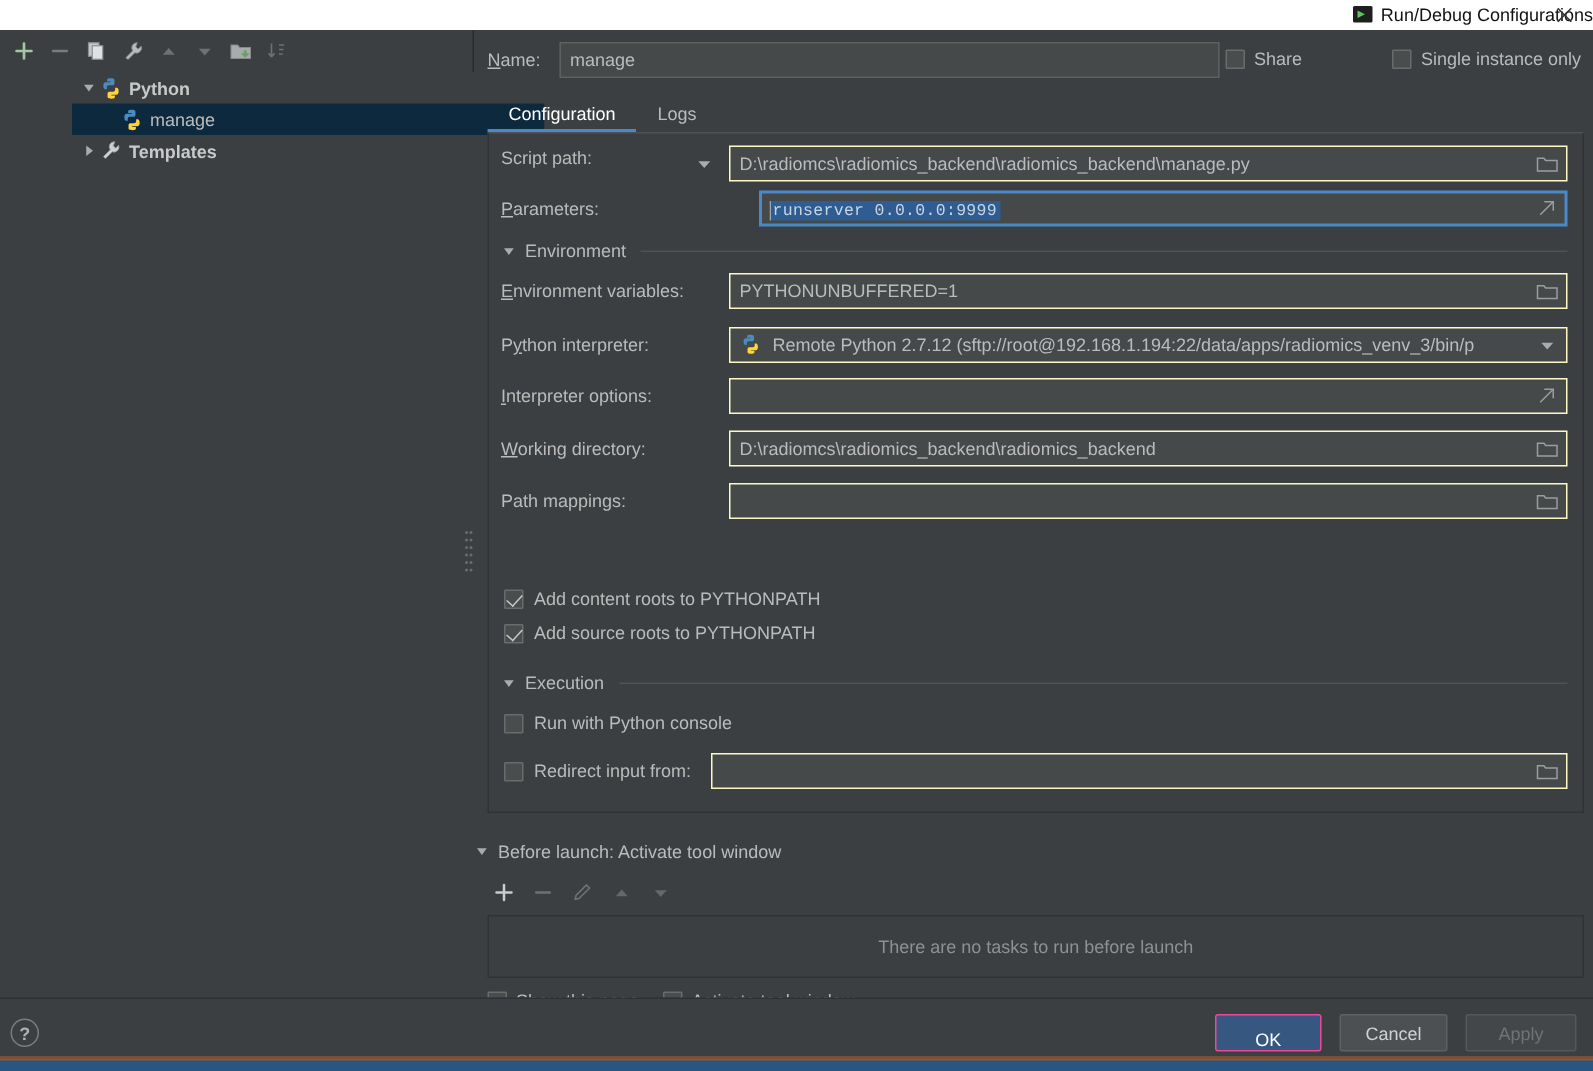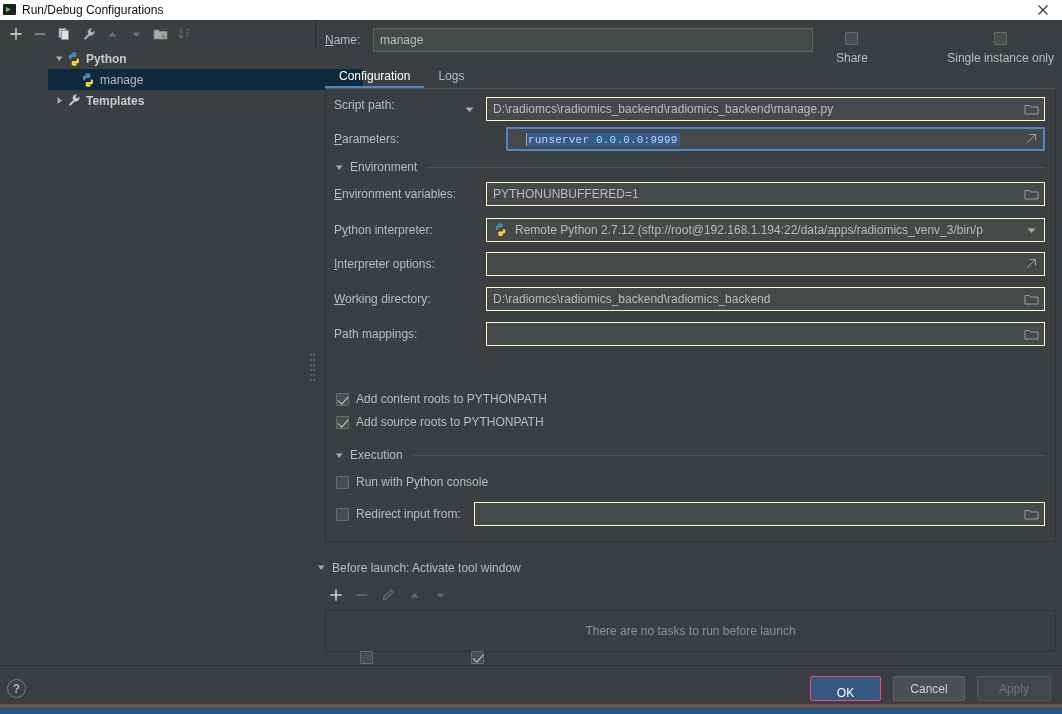--- a/index.html
+++ b/index.html
@@ -13,20 +13,21 @@
     color: #bbbbbb;
     -webkit-font-smoothing: antialiased;
   }
 
   
   .titlebar {
     position: absolute; left: 0; top: 0; width: 1062px; height: 20px;
     background: #ffffff; color: #0a0a0a;
     display: flex; align-items: center;
     font-size: 12px;
+    justify-content: flex-end;
   }
   .titlebar .tb-icon {
     width: 16px; height: 14px; margin: 0 4px 0 2px;
     position: relative; flex: 0 0 auto;
   }
   .titlebar .tb-title { font-size: 12px; color:#111; white-space: nowrap; }
   .titlebar .tb-close {
     position: absolute; right: 10px; top: 1px;
     width: 18px; height: 18px;
     display: flex; align-items: center; justify-content: center;
@@ -105,21 +106,21 @@
     color: #bbbbbb; font-size: 12px;
     height: 24px; padding: 0 6px;
     display: flex; align-items: center;
     font-family: "Liberation Sans", sans-serif;
     overflow: hidden; white-space: nowrap;
   }
   .name-input { flex: 0 0 440px; }
 
   .cb {
     display: inline-flex; align-items: center; gap: 6px;
-    font-size: 12px; color: #bbbbbb; white-space: nowrap; flex-direction: column;
+    font-size: 12px; color: #bbbbbb; white-space: nowrap;
   }
   .cb-box {
     width: 13px; height: 13px; flex: 0 0 auto;
     border: 1px solid #6b6b6b; background: #4a4d4e;
     position: relative; border-radius: 1px;
   }
   .cb-box.checked::after {
     content: ""; position: absolute;
     left: 3px; top: 0px; width: 5px; height: 9px;
     border: solid #c8c8c8; border-width: 0 1.6px 1.6px 0;
@@ -155,21 +156,21 @@
     display: flex; align-items: center;
   }
   .frow .flabel { width: 152px; flex: 0 0 152px; font-size: 12px; color: #bbbbbb; }
   .field {
     flex: 1 1 auto; height: 24px;
     background: #45494a; border: 1px solid #fef9c3;
     color: #bbbbbb; font-size: 12px;
     display: flex; align-items: center; padding: 0 4px 0 6px;
     overflow: hidden; white-space: nowrap; position: relative;
   }
-  .field.focused { border: 2px solid #4a88c7; background: #45494a; padding: 0 3px 0 18px; }
+  .field.focused { border: 2px solid #4a88c7; background: #45494a; padding: 0 3px 0 5px; }
   .field-text { overflow: hidden; text-overflow: clip; white-space: nowrap; flex: 1 1 auto; }
   .field-btn {
     width: 18px; height: 20px; flex: 0 0 auto;
     display: flex; align-items: center; justify-content: center;
   }
 
   .sel-text {
     background: #2f5c91; color: #c7d4e2;
     font-family: "Liberation Mono", monospace; font-size: 11px;
     padding: 1px 2px 1px 1px; letter-spacing: 0.2px;

